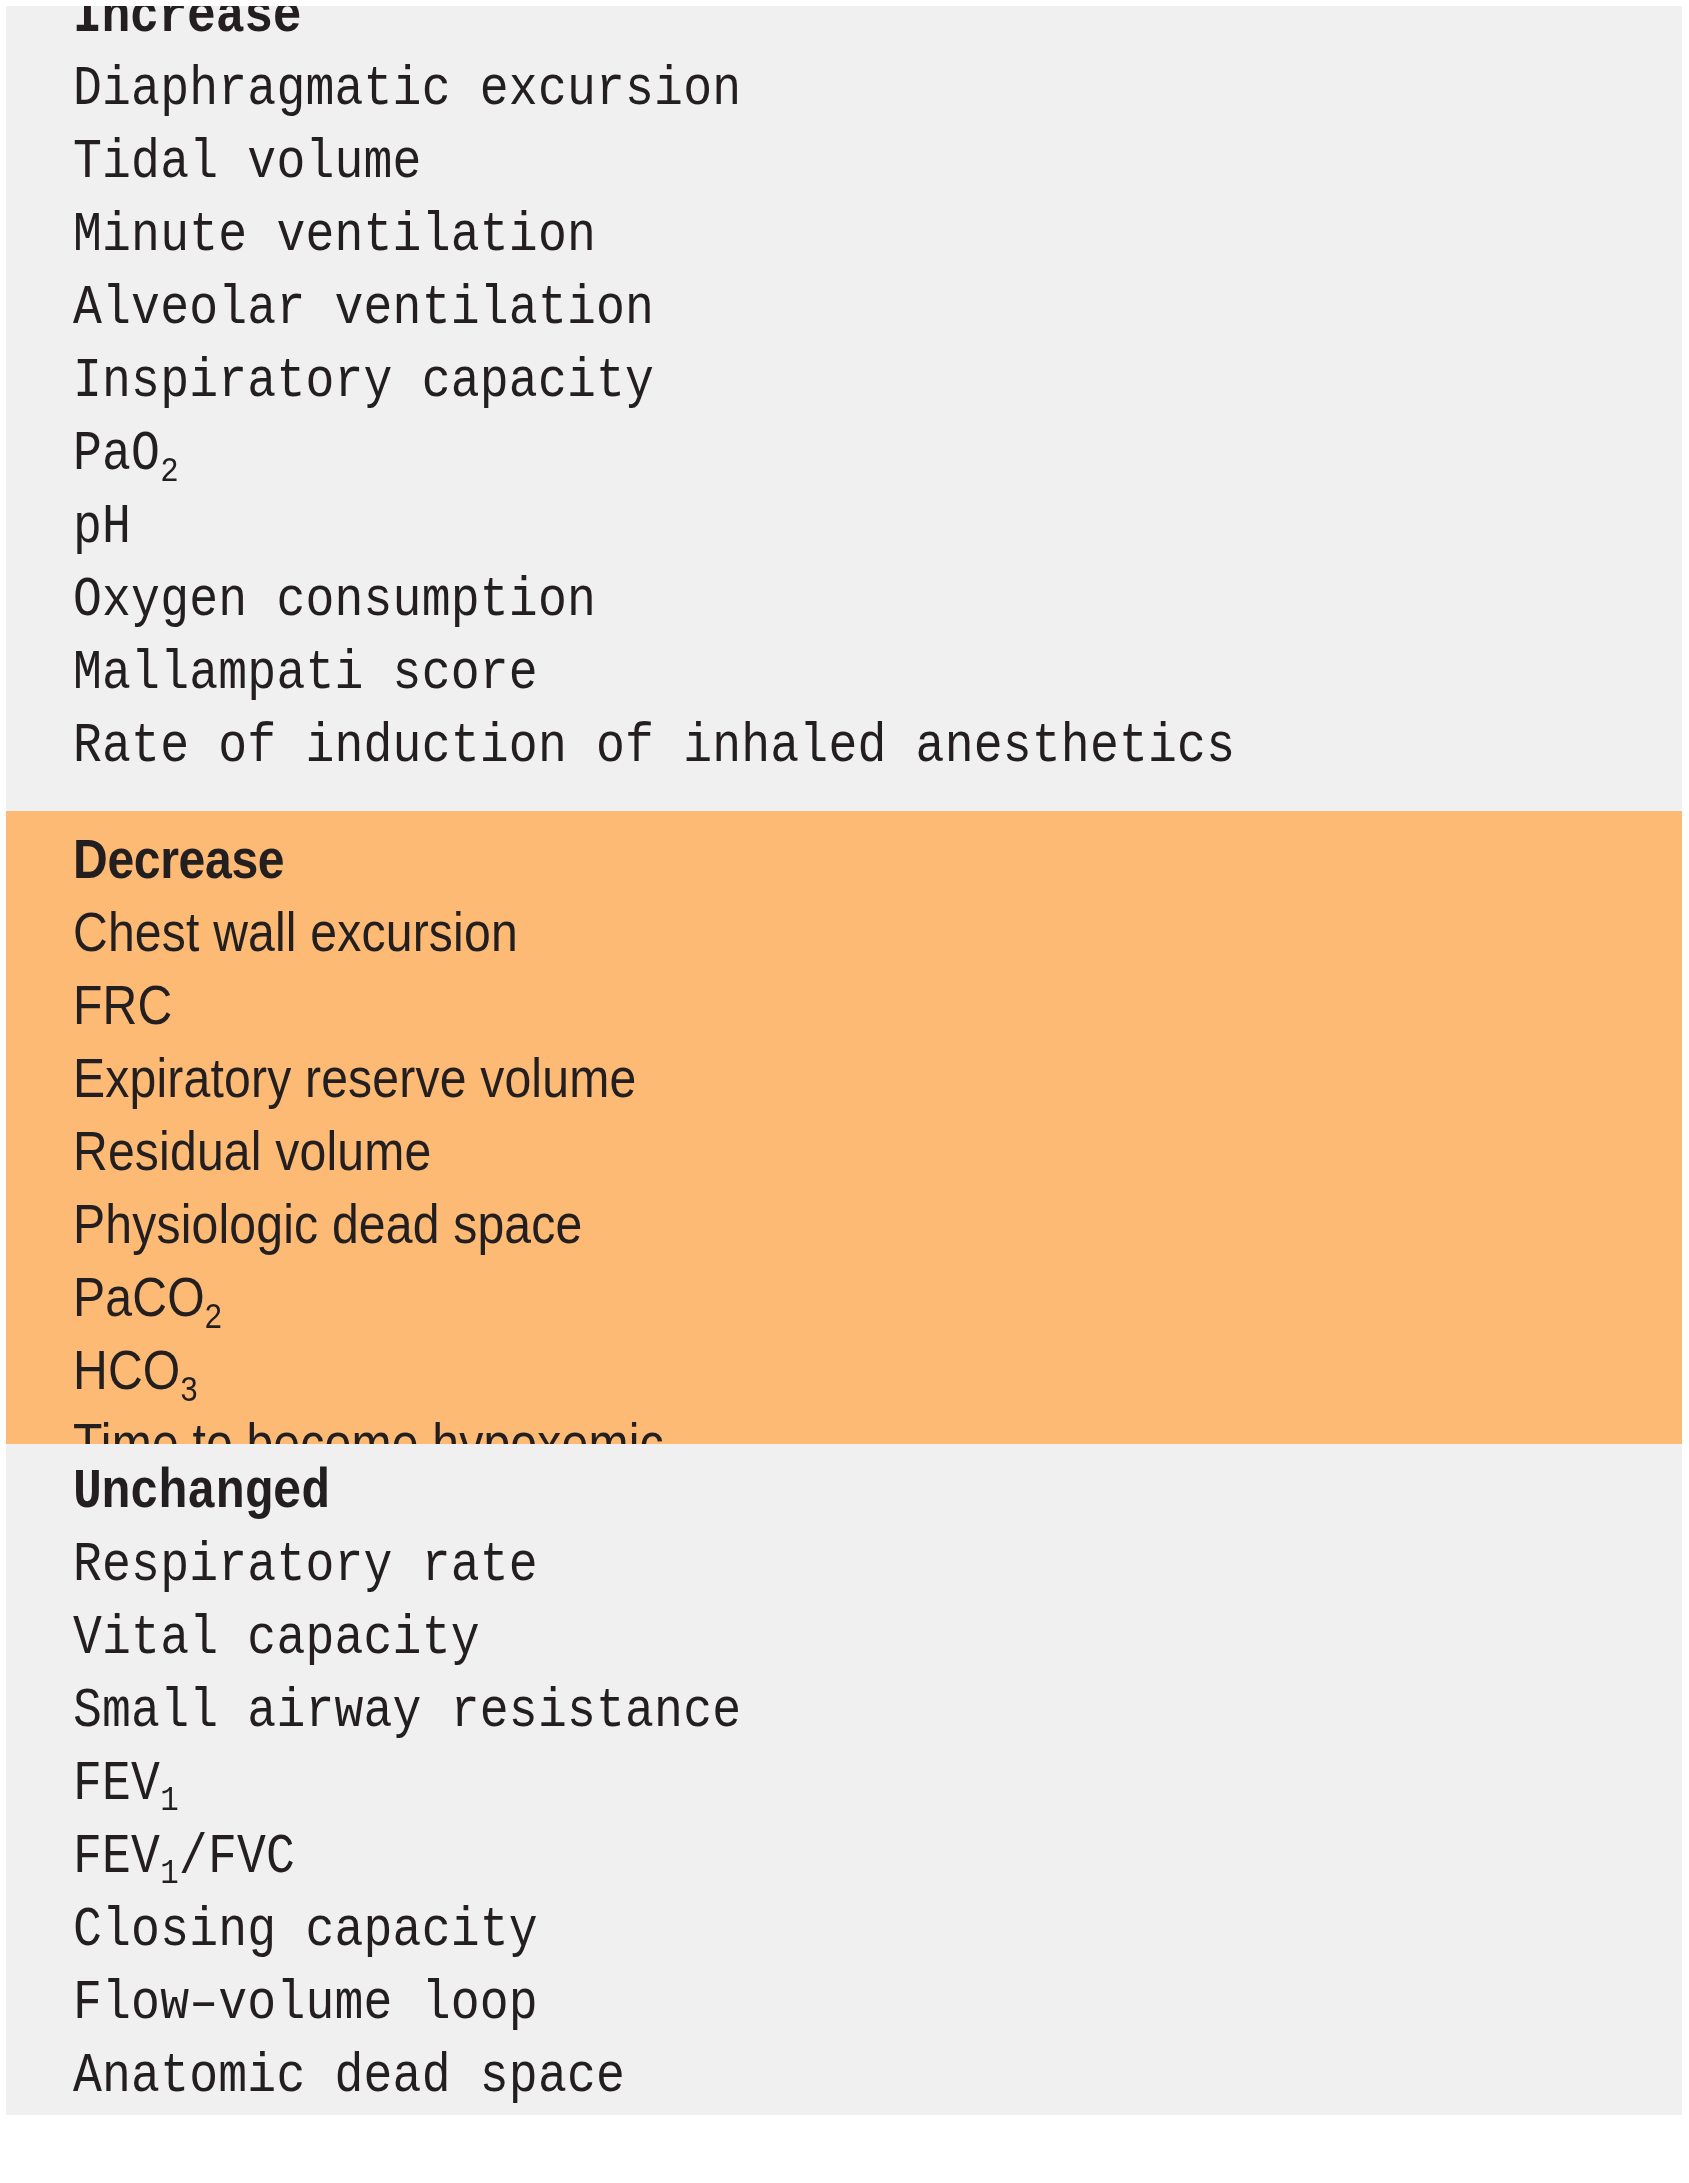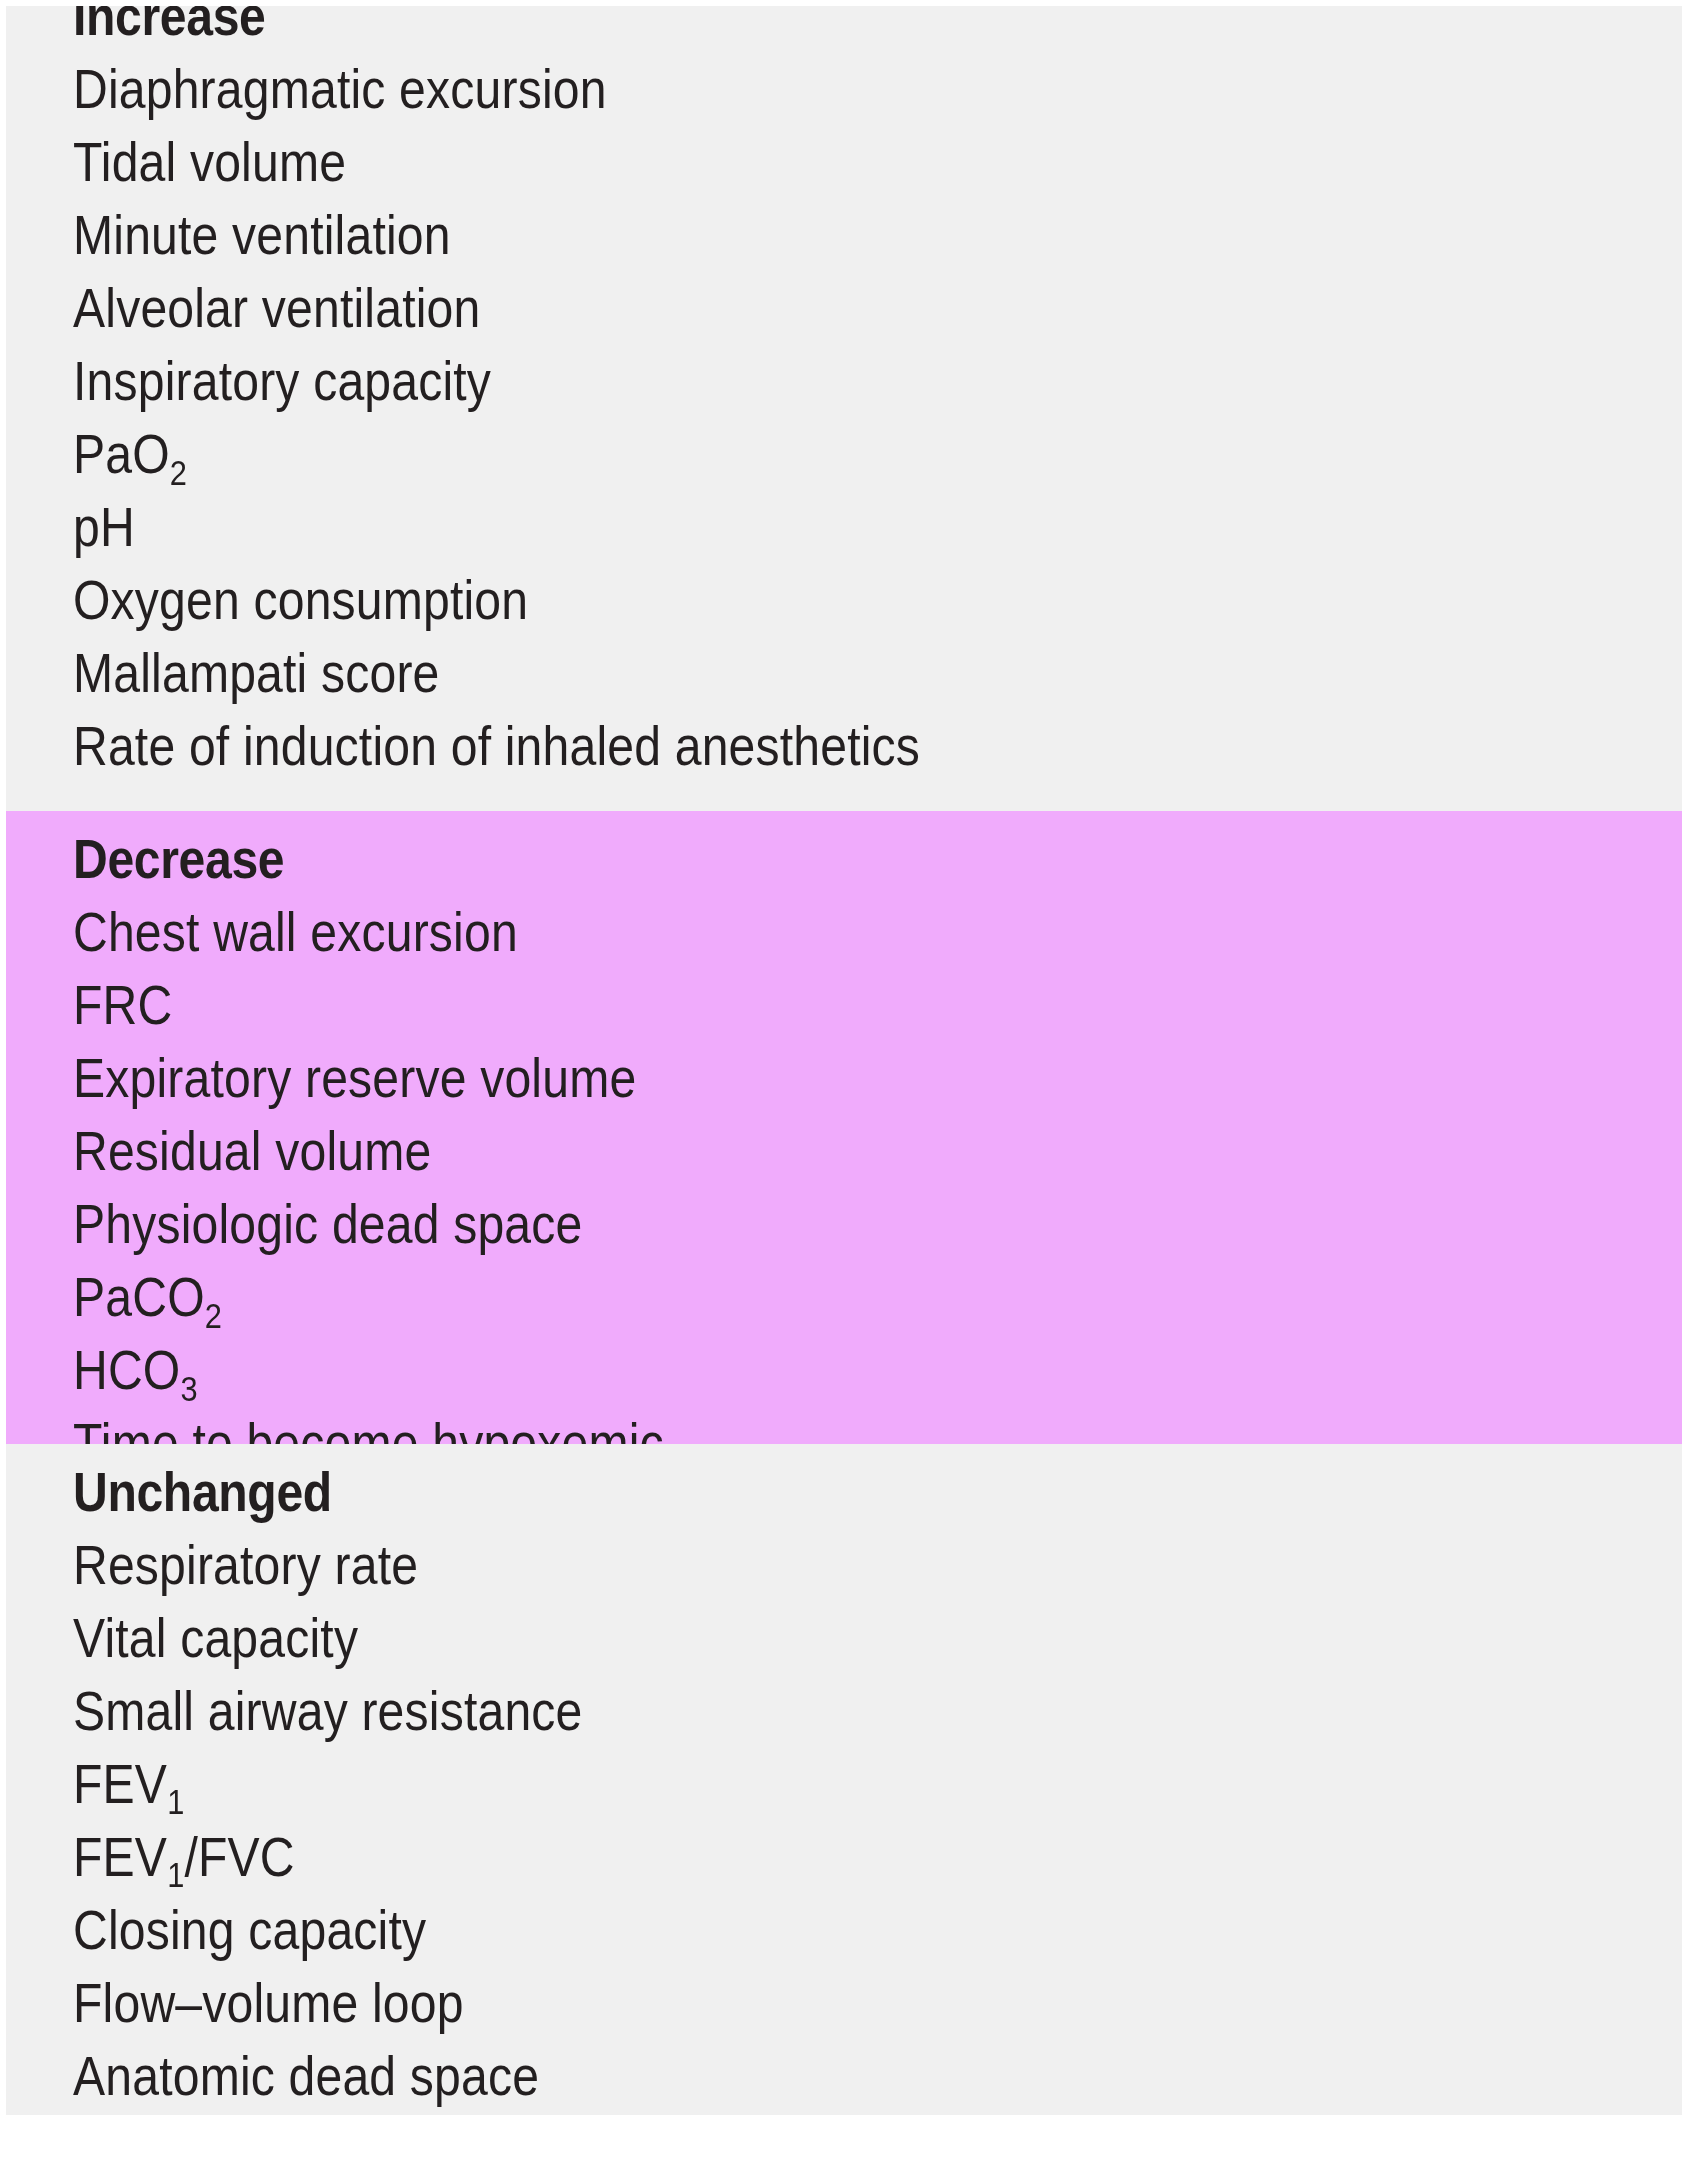--- a/index.html
+++ b/index.html
@@ -21,22 +21,22 @@
       top: 6.4px;
       width: 1676px;
       height: 2169px;
     }
     .band {
       position: absolute;
       left: 0;
       width: 1676px;
       overflow: hidden;
     }
-    .band.light { background: #f0f0f0; }
-    .band.dark  { background: #f0abfc; }
+    .band.light { background: #f0f0f0; font-family: Liberation Mono, monospace; }
+    .band.dark  { background: #fdba74; }
 
     .band-content {
       position: absolute;
       left: 67px;
       transform: scaleX(0.875);
       transform-origin: 0 0;
       white-space: nowrap;
     }
     .line {
       display: block;

